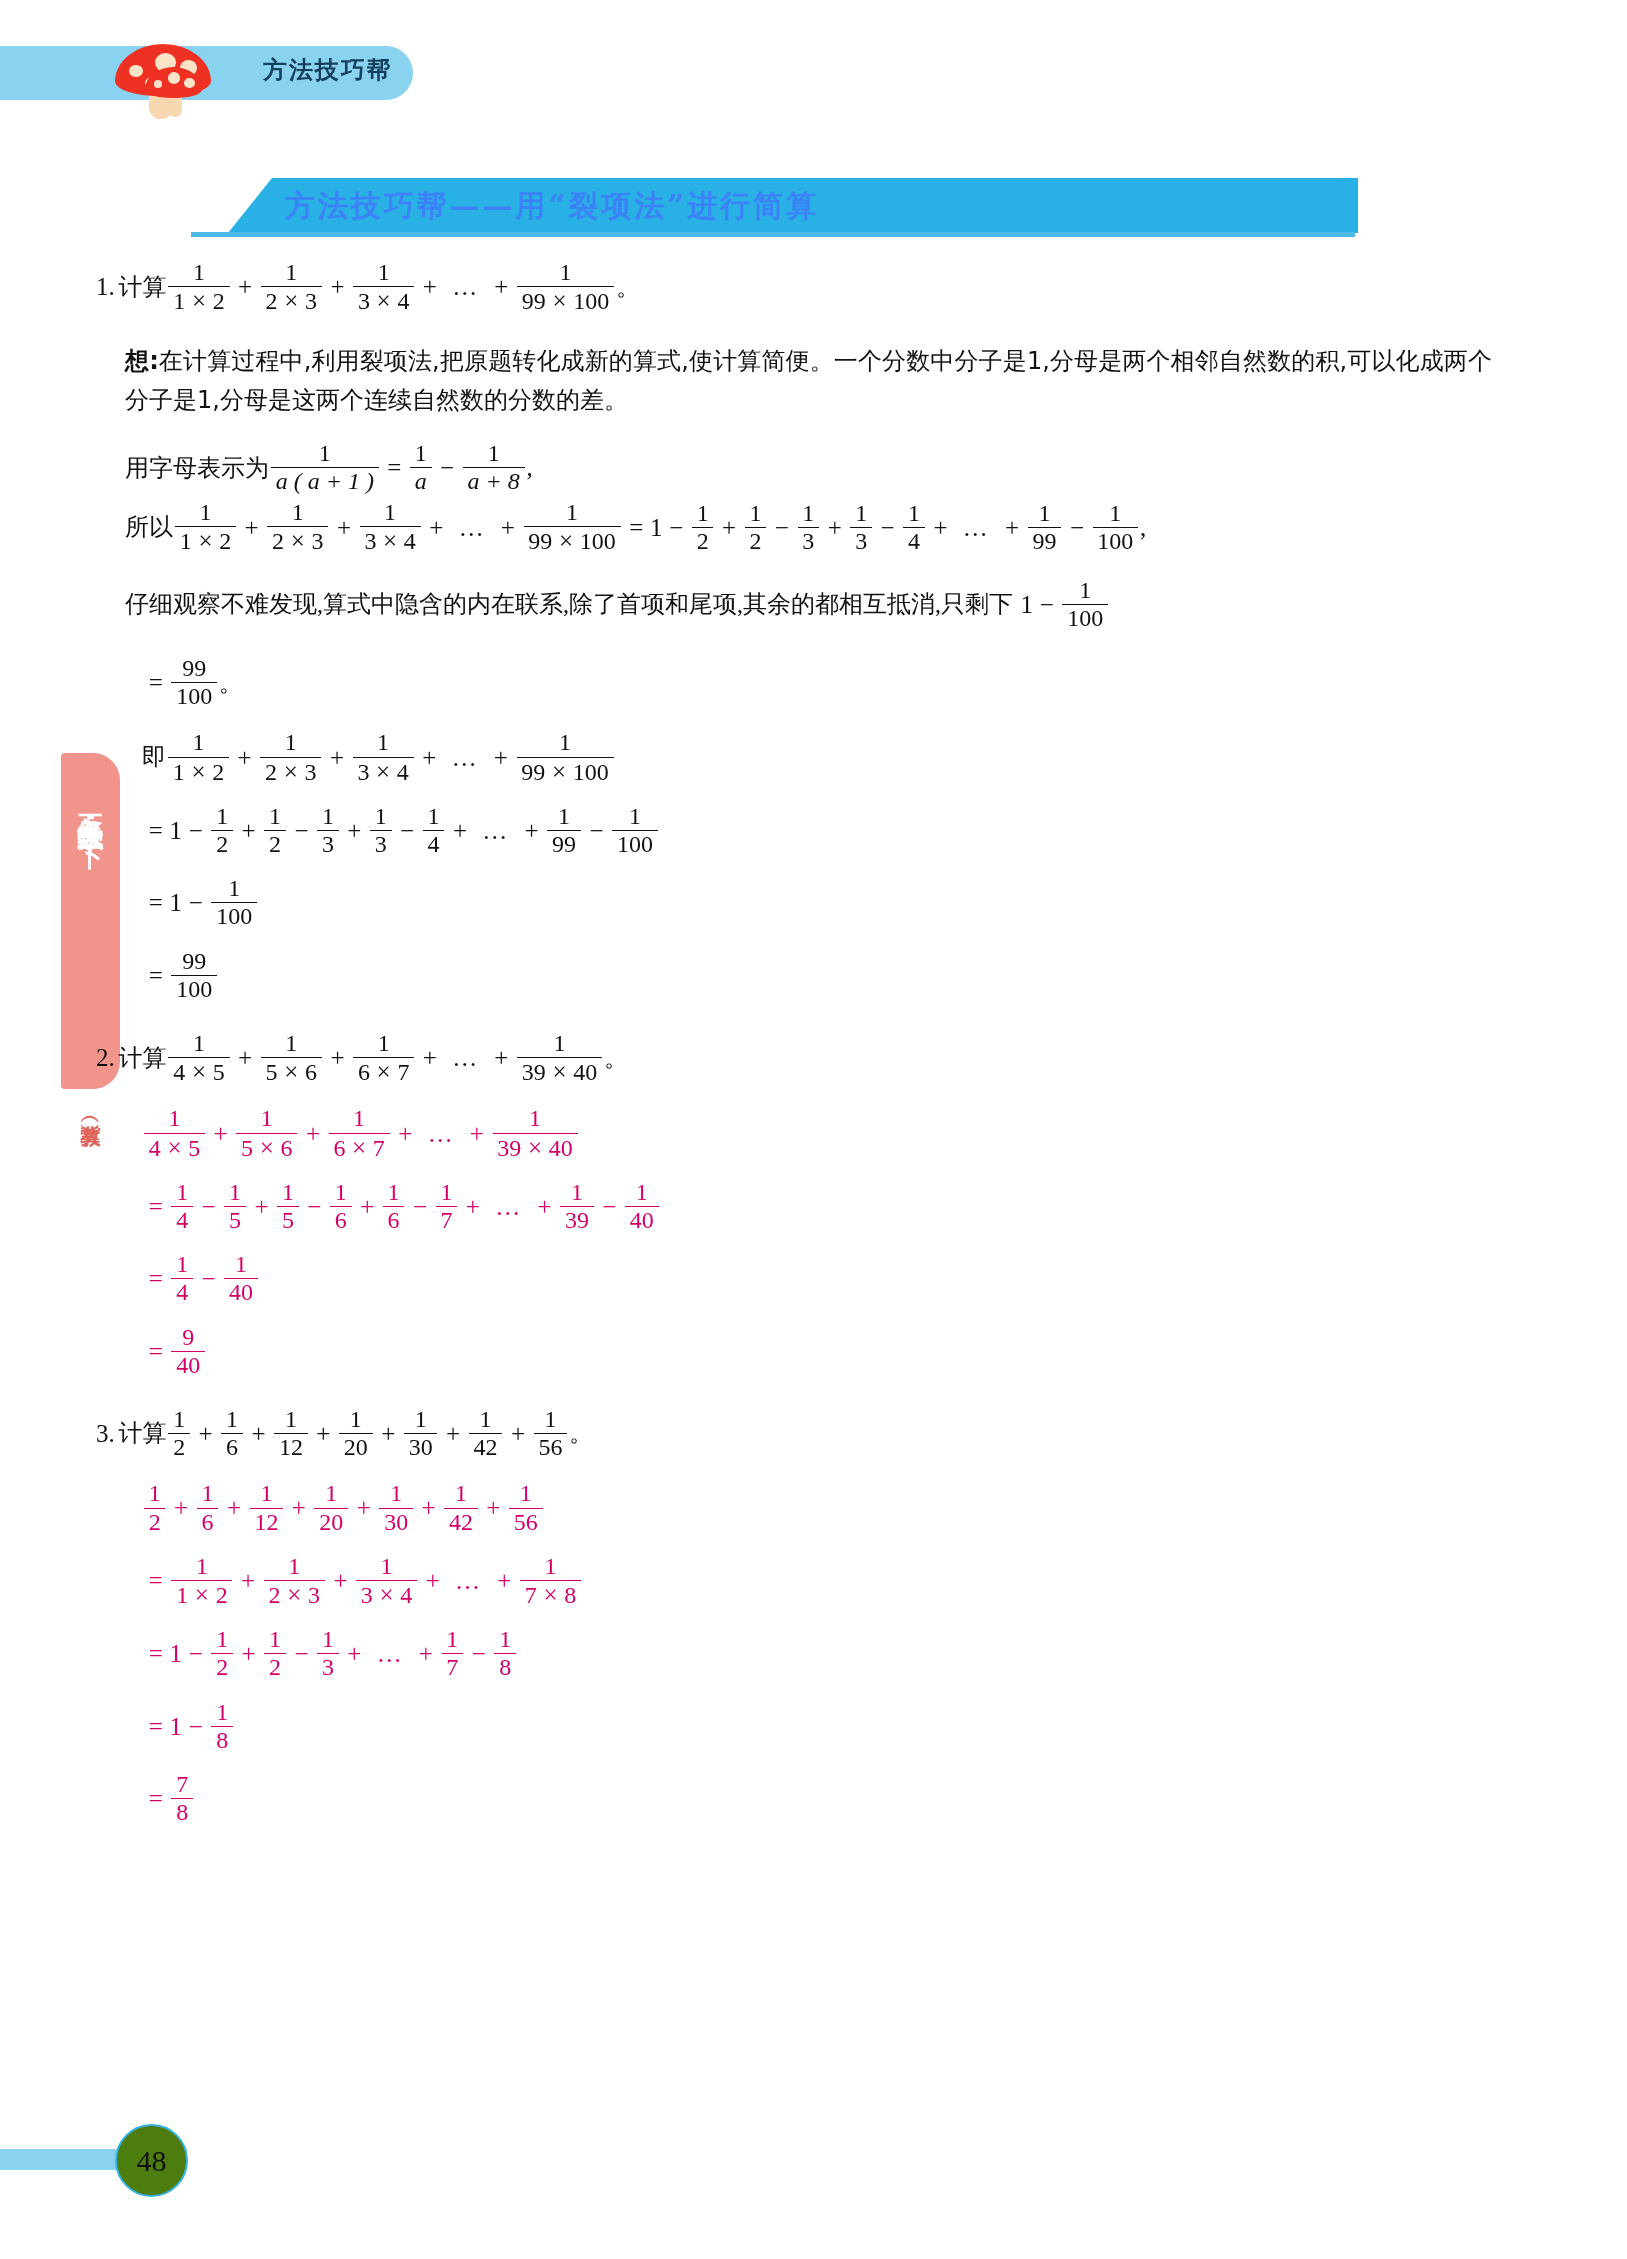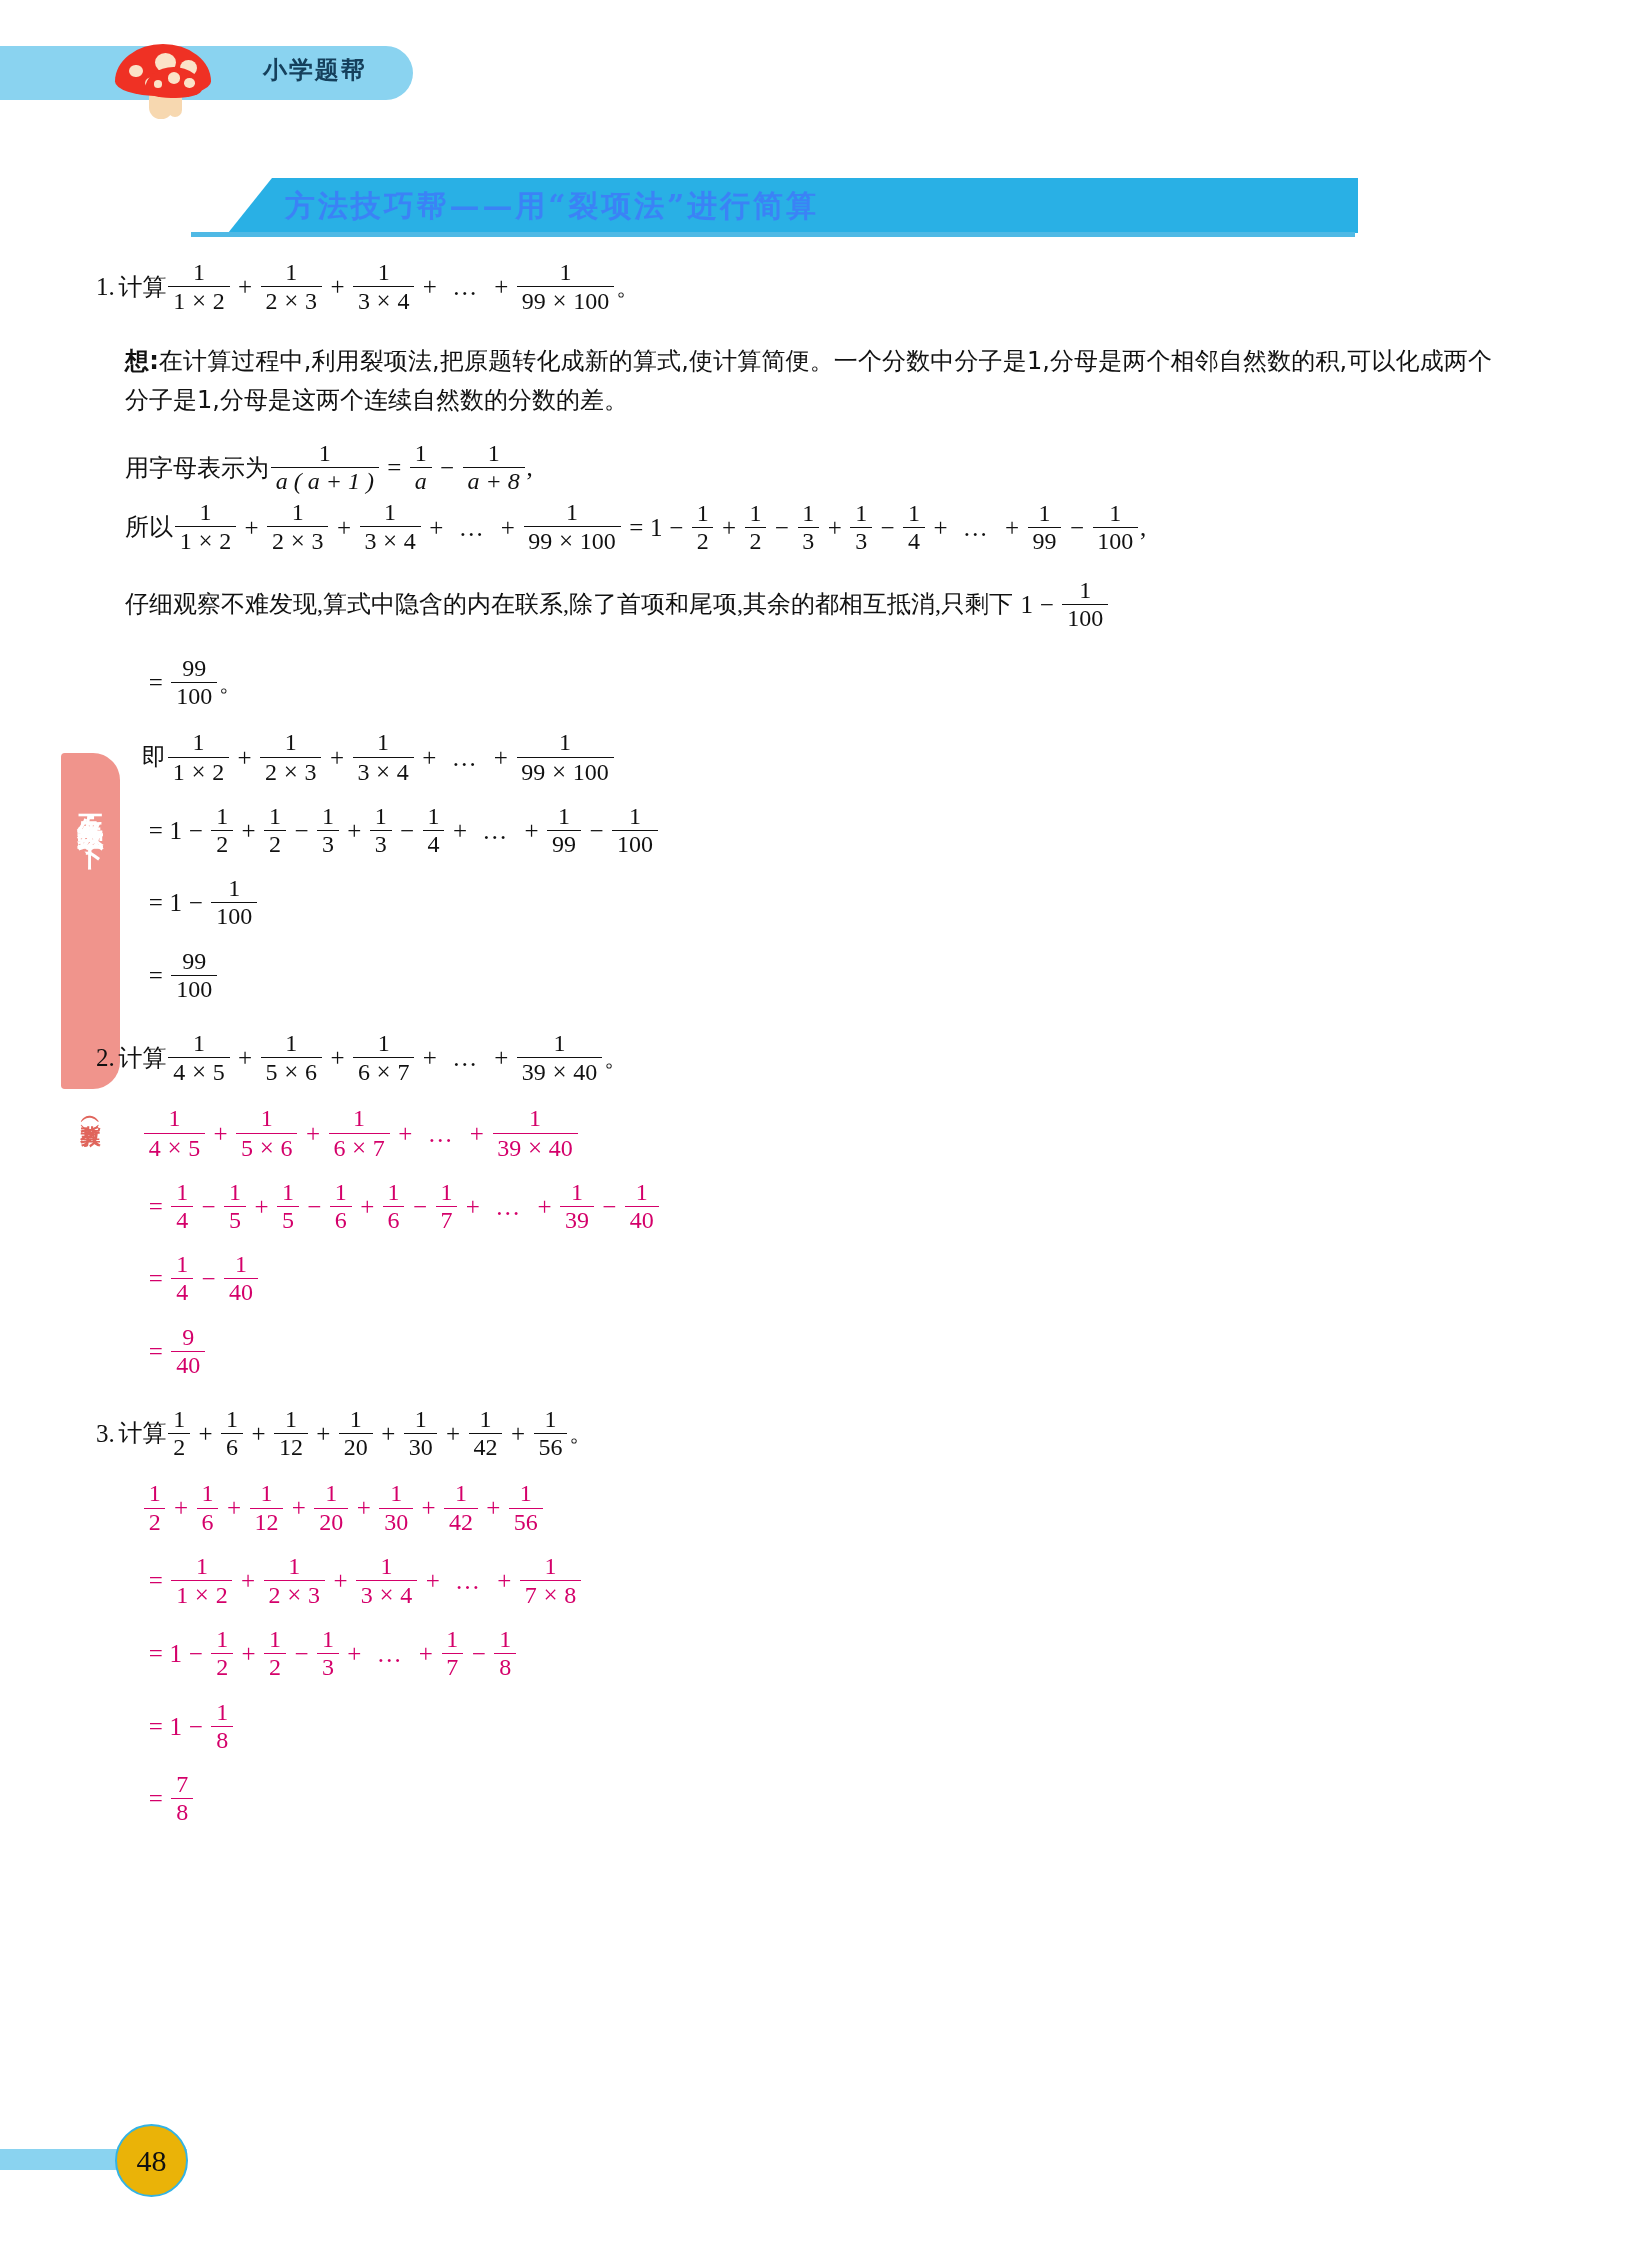--- a/index.html
+++ b/index.html
@@ -155,21 +155,21 @@
     background: #8ad3f0;
   }
   .footer-page {
     position: absolute;
     left: 115px;
     top: 2124px;
     width: 69px;
     height: 69px;
     border: 2.9px solid #34b3e4;
     border-radius: 50%;
-    background: #eab308;
+    background: #4d7c0f;
     display: flex;
     align-items: center;
     justify-content: center;
     font-family: "Liberation Serif", serif;
     font-size: 30px;
     color: #111111;
   }
 
   
   .content {
@@ -267,21 +267,21 @@
   <div class="dot d4"></div>
   <div class="dot d5"></div>
 </div>
 <div class="mush m2">
   <div class="stem"></div>
   <div class="cap"></div>
   <div class="dot d1"></div>
   <div class="dot d2"></div>
   <div class="dot d3"></div>
 </div>
-<div class="header-title">小学题帮</div>
+<div class="header-title">方法技巧帮</div>
 
 <div class="title-banner-wrap">
   <svg class="title-banner-shape" viewBox="0 0 1182 58" preserveAspectRatio="none">
     <polygon points="46,0 1182,0 1182,58 0,58" fill="#29b0e5"></polygon>
   </svg>
   <div class="title-banner-text">方法技巧帮——用“裂项法”进行简算</div>
 </div>
 <div class="title-underline"></div>
 
 <div class="side-tab">

